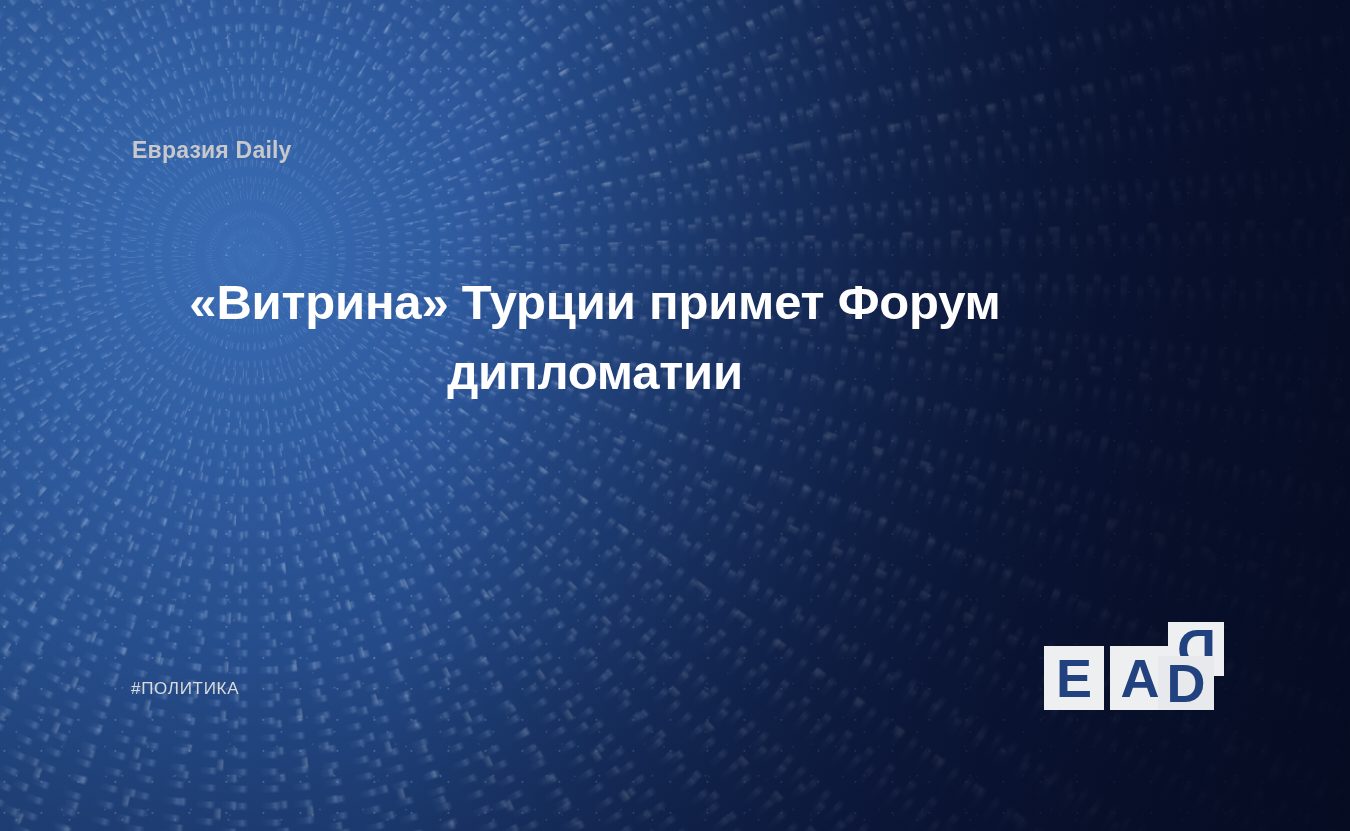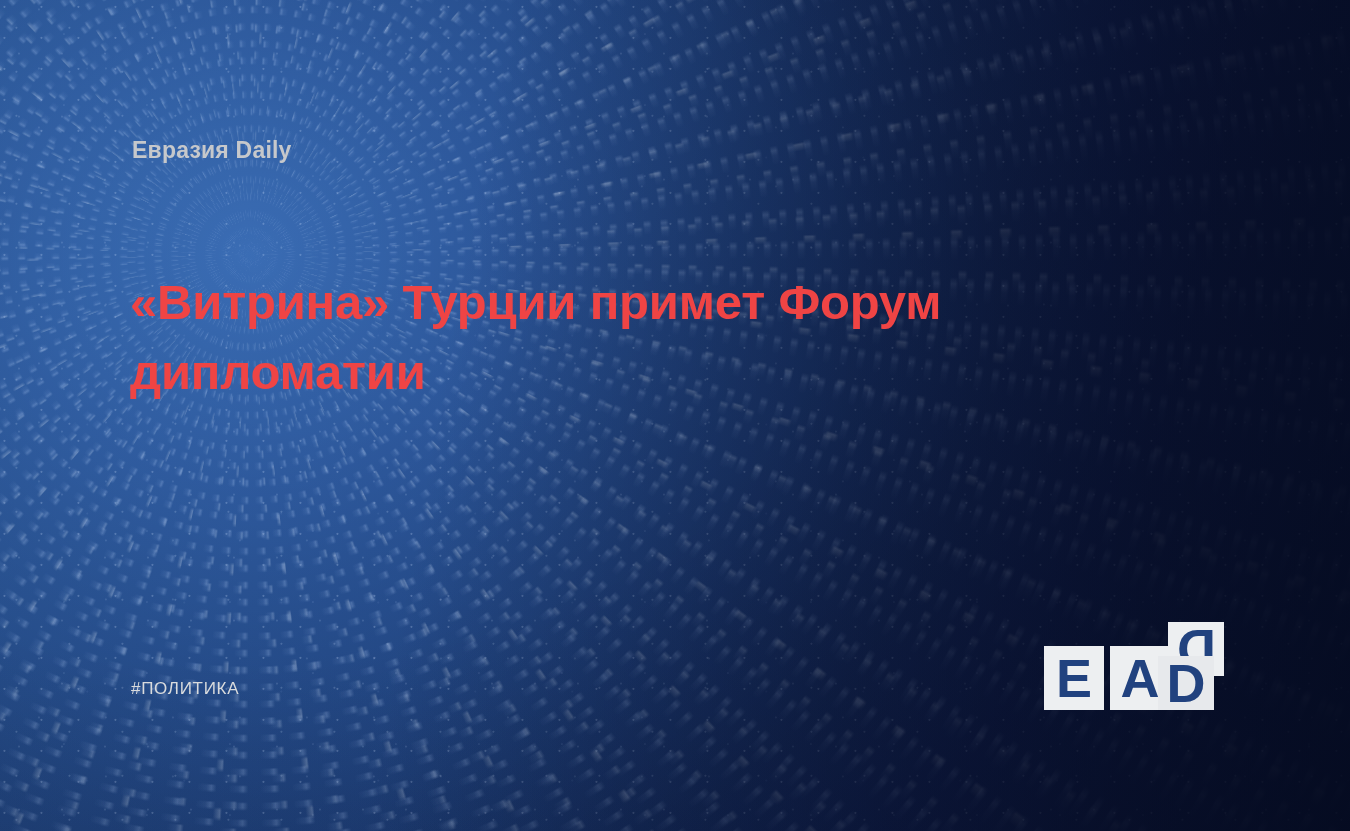--- a/index.html
+++ b/index.html
@@ -204,22 +204,23 @@
     white-space:nowrap;
   }
 
   .headline {
     position:absolute;
     left:130px; top:268px;
     width:930px;
     font-size:49px;
     line-height:1.42;
     font-weight:bold;
-    color:#ef4444;
+    color:#ffffff;
     letter-spacing:-0.2px;
+    text-align:center;
   }
 
   .tag {
     position:absolute;
     left:131px; top:679px;
     font-size:17px;
     font-weight:normal;
     color:#d9dbdd;
     letter-spacing:.7px;
     white-space:nowrap;

